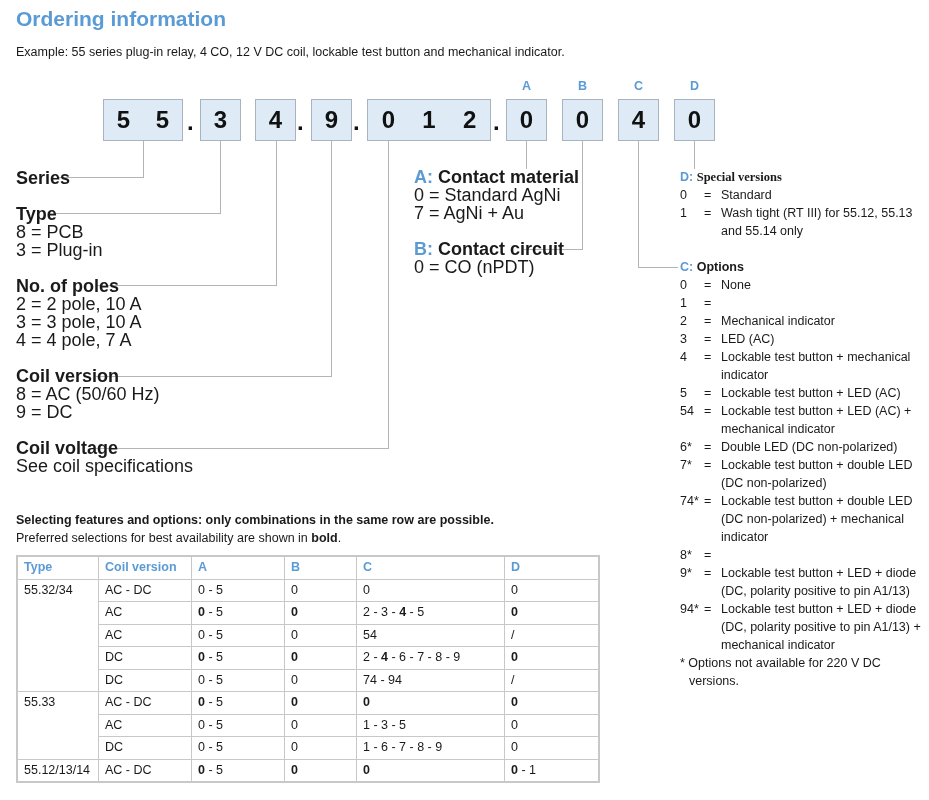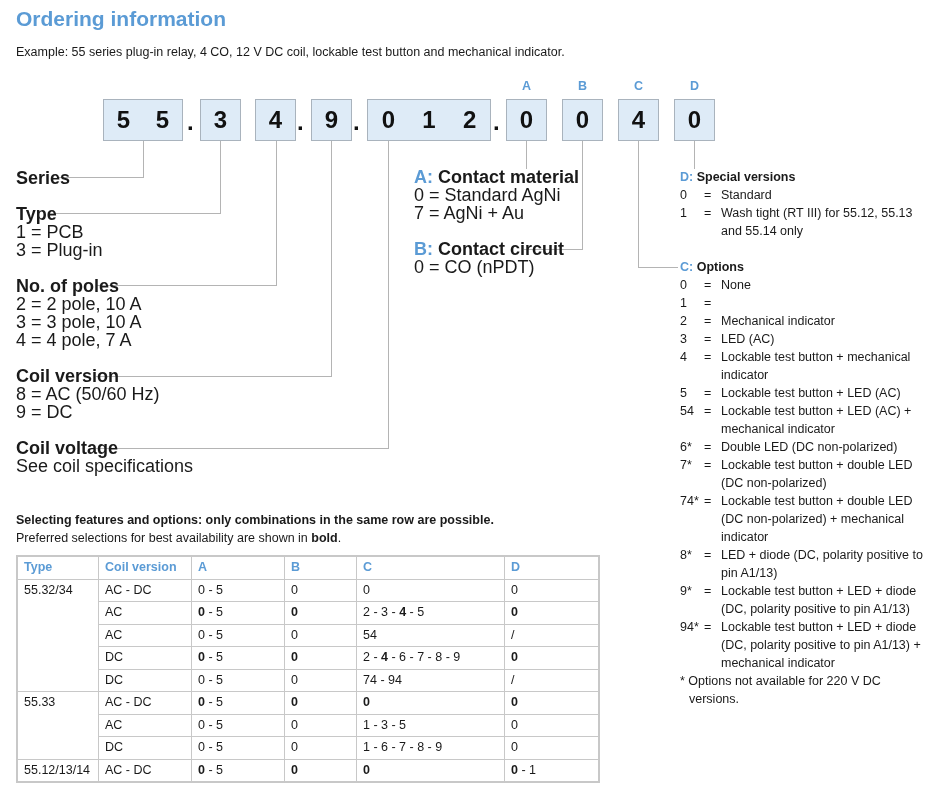--- a/index.html
+++ b/index.html
@@ -103,21 +103,21 @@
   <div class="line" style="left:638px;top:267px;width:40px;height:1px;"></div>
 
   <div class="line" style="left:694px;top:141px;width:1px;height:28px;"></div>
 </div>
 
 <div class="lbl" style="left:16px;top:169px;">
   <span class="h">Series</span>
 </div>
 <div class="lbl" style="left:16px;top:205px;">
   <div class="h">Type</div>
-  <div>1 = PCB</div>
+  <div>8 = PCB</div>
   <div>3 = Plug-in</div>
 </div>
 <div class="lbl" style="left:16px;top:277px;">
   <div class="h">No. of poles</div>
   <div>2 = 2 pole, 10 A</div>
   <div>3 = 3 pole, 10 A</div>
   <div>4 = 4 pole, 7 A</div>
 </div>
 <div class="lbl" style="left:16px;top:367px;">
   <div class="h">Coil version</div>
@@ -133,21 +133,21 @@
   <div><span class="key">A:</span> <span class="h">Contact material</span></div>
   <div>0 = Standard AgNi</div>
   <div>7 = AgNi + Au</div>
 </div>
 <div class="lbl" style="left:414px;top:240px;">
   <div><span class="key">B:</span> <span class="h">Contact circuit</span></div>
   <div>0 = CO (nPDT)</div>
 </div>
 
 <div class="opt" style="top:168px;">
-  <div><span class="key" style="color:#5b9bd5;font-weight:bold;">D:</span> <span style="font-weight:bold;">Special versions</span></div>
+  <div><span class="key" style="color:#5b9bd5;font-weight:bold;">D:</span> <span style="font-weight:bold;font-family:Liberation Serif, serif;">Special versions</span></div>
   <div id="sv-list">
       <div class="opt-row">
         <span class="code">0</span>
         <span class="eq">=</span>
         <span class="desc">Standard</span>
       </div>
       <div class="opt-row">
         <span class="code">1</span>
         <span class="eq">=</span>
         <span class="desc">Wash tight (RT III) for 55.12, 55.13 and 55.14 only</span>
@@ -203,21 +203,20 @@
         <span class="desc">Lockable test button + double LED (DC non-polarized)</span>
       </div>
       <div class="opt-row">
         <span class="code">74*</span>
         <span class="eq">=</span>
         <span class="desc">Lockable test button + double LED (DC non-polarized) + mechanical indicator</span>
       </div>
       <div class="opt-row">
         <span class="code">8*</span>
         <span class="eq">=</span>
-        <span class="desc">LED + diode (DC, polarity positive to pin A1/13)</span>
       </div>
       <div class="opt-row">
         <span class="code">9*</span>
         <span class="eq">=</span>
         <span class="desc">Lockable test button + LED + diode (DC, polarity positive to pin A1/13)</span>
       </div>
       <div class="opt-row">
         <span class="code">94*</span>
         <span class="eq">=</span>
         <span class="desc">Lockable test button + LED + diode (DC, polarity positive to pin A1/13) + mechanical indicator</span>

